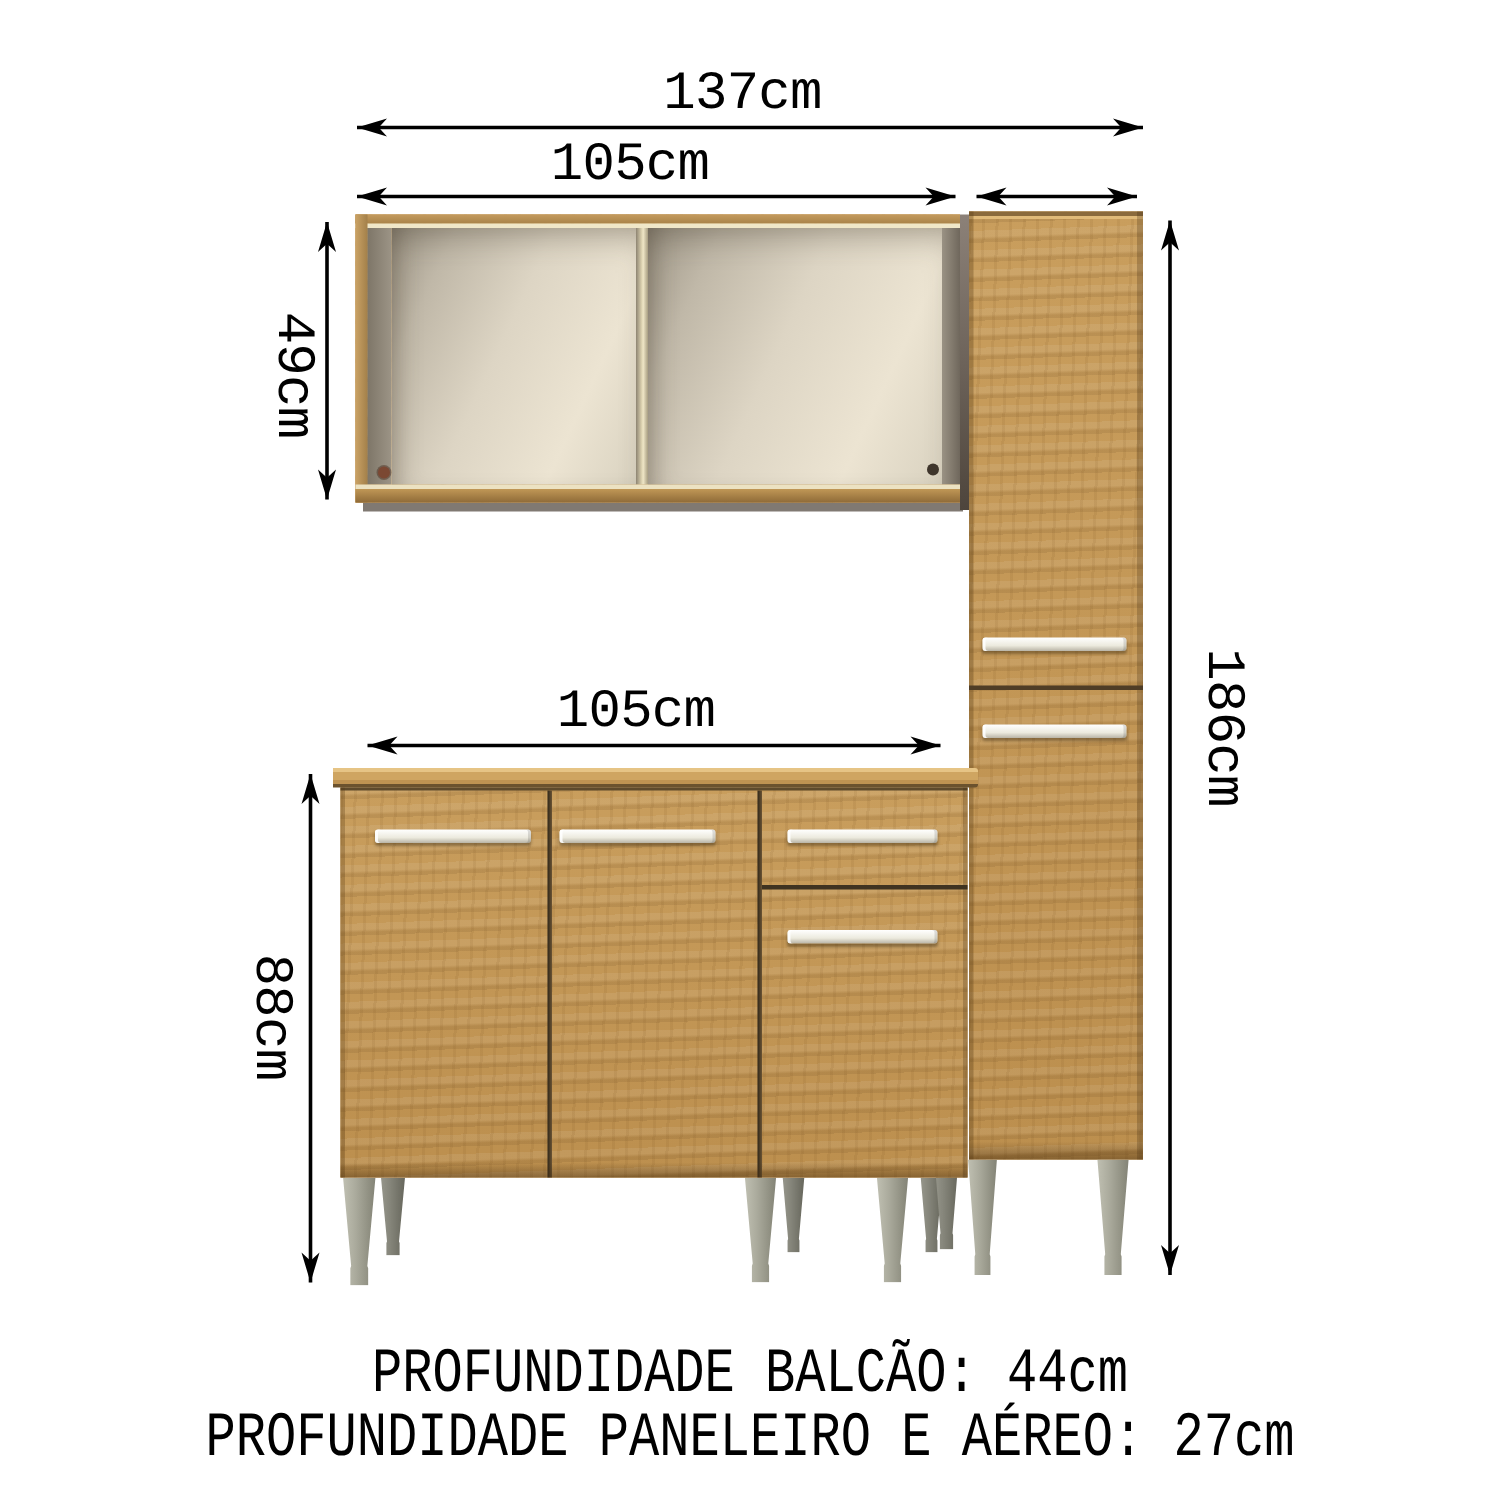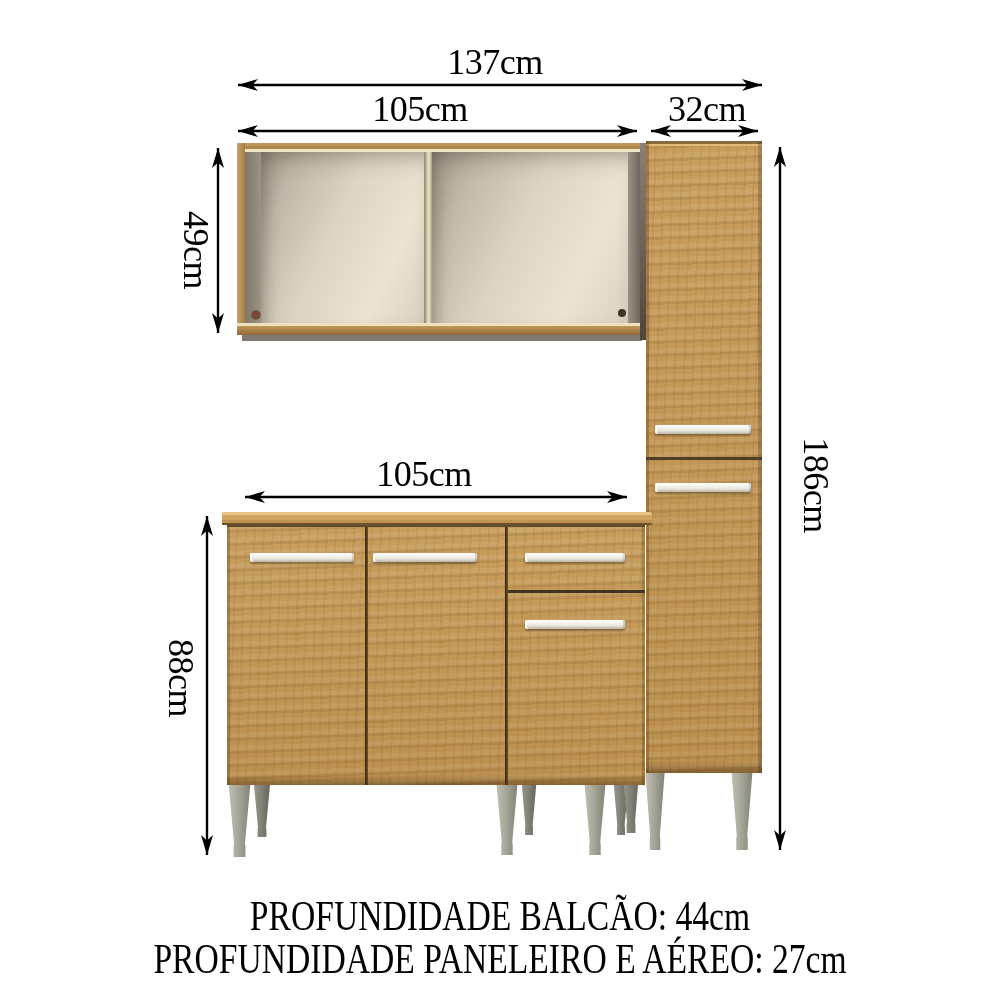--- a/index.html
+++ b/index.html
@@ -1,18 +1,18 @@
 <!DOCTYPE html>
 <html><head>
 <meta charset="utf-8">
 <style>
   html,body{margin:0;padding:0;background:#fff;}
   .stage{
     position:relative;width:1000px;height:1000px;background:#ffffff;
-    font-family:Liberation Serif, serif;color:#000;overflow:hidden;
+    font-family:Liberation Mono, monospace;color:#000;overflow:hidden;
   }
   
   .dims{position:absolute;left:0;top:0;z-index:6;pointer-events:none;}
   .dims line{stroke:#000;stroke-width:2.4;}
   
   .dim{
     position:absolute;z-index:7;font-size:36px;line-height:1.05;
     letter-spacing:-0.5px;text-align:center;white-space:nowrap;
   }
   .rot{transform:rotate(90deg);}
@@ -102,21 +102,20 @@
     <line x1="238" y1="131" x2="637" y2="131" marker-start="url(#arw)" marker-end="url(#arw)"></line>
     <line x1="651" y1="131" x2="758" y2="131" marker-start="url(#arw)" marker-end="url(#arw)"></line>
     <line x1="218" y1="148" x2="218" y2="333" marker-start="url(#arw)" marker-end="url(#arw)"></line>
     <line x1="245" y1="497" x2="627" y2="497" marker-start="url(#arw)" marker-end="url(#arw)"></line>
     <line x1="207" y1="516" x2="207" y2="855" marker-start="url(#arw)" marker-end="url(#arw)"></line>
     <line x1="780" y1="147" x2="780" y2="850" marker-start="url(#arw)" marker-end="url(#arw)"></line>
   </svg>
 
   <div class="dim" style="left:390px;top:44px;width:210px;">137cm</div>
   <div class="dim" style="left:320px;top:91px;width:200px;">105cm</div>
-  <div class="dim" style="left:627px;top:91px;width:160px;">32cm</div>
   <div class="dim rot" style="left:94px;top:230px;width:200px;height:40px;">49cm</div>
   <div class="dim" style="left:324px;top:456px;width:200px;">105cm</div>
   <div class="dim rot" style="left:79px;top:658px;width:200px;height:40px;">88cm</div>
   <div class="dim rot" style="left:714px;top:465px;width:200px;height:40px;">186cm</div>
 
   <div class="abs wood paneleiro">
     <div class="abs p-topedge"></div>
     <div class="abs p-topline"></div>
     <div class="abs p-left"></div>
     <div class="abs p-right"></div>

